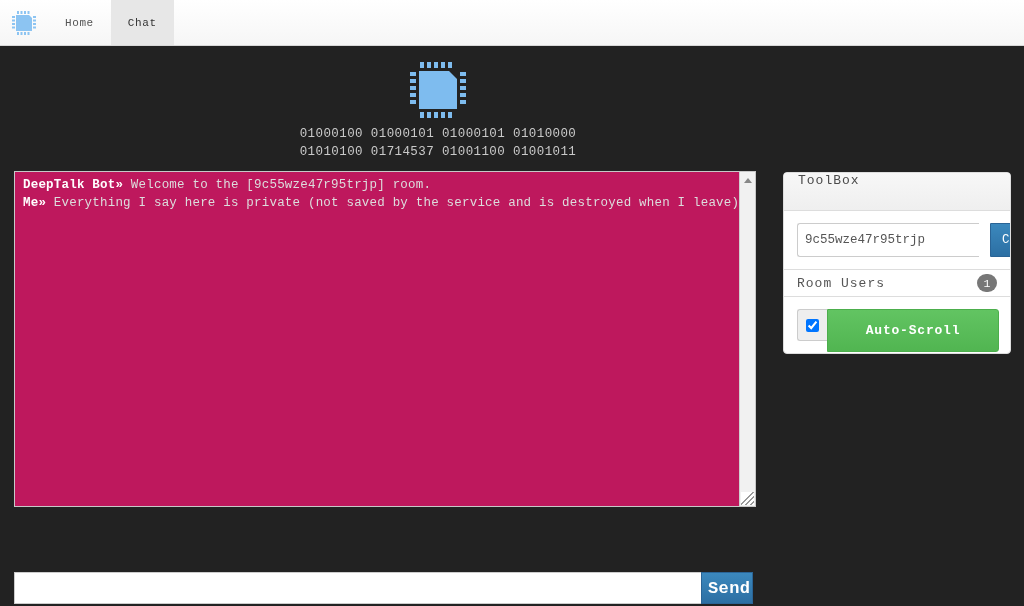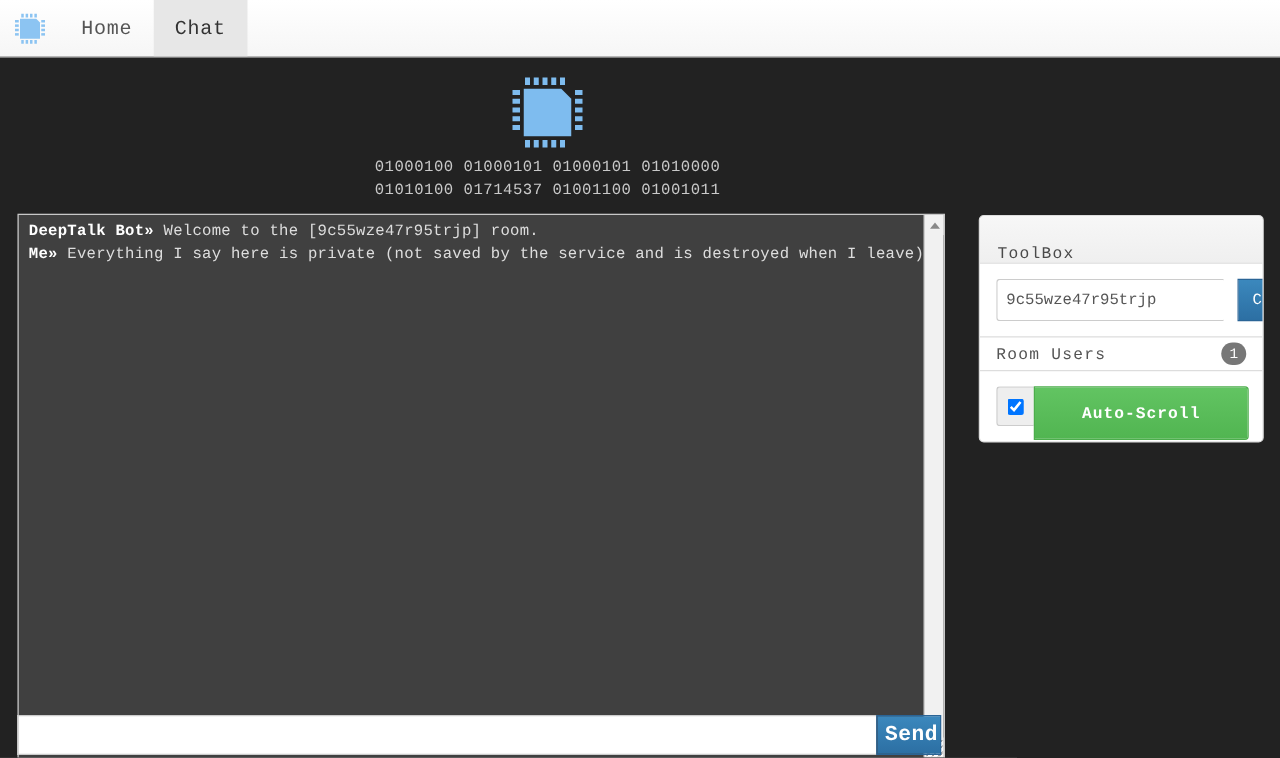--- a/index.html
+++ b/index.html
@@ -32,21 +32,21 @@
     display: flex;
     align-items: center;
     justify-content: center;
   }
   .nav-item {
     display: flex;
     align-items: center;
     justify-content: center;
     padding: 0 17px;
     font-family: "Liberation Mono", "DejaVu Sans Mono", monospace;
-    font-size: 16px;
+    font-size: 11px;
     color: #555555;
     letter-spacing: 0.6px;
     text-decoration: none;
     box-sizing: border-box;
   }
   .nav-item.active {
     background: #e7e7e7;
     color: #333333;
   }
 
@@ -74,22 +74,22 @@
     line-height: 18px;
     white-space: pre;
   }
 
   
   .chat-log {
     position: absolute;
     left: 14px;
     top: 171px;
     width: 742px;
-    height: 436px;
-    background: #404040;
+    height: 336px;
+    background: #be185d;
     border: 1px solid #c8c8c8;
     box-sizing: border-box;
     overflow: hidden;
   }
   .chat-log-inner {
     padding: 4px 6px 0 8px;
     width: 724px;
     box-sizing: border-box;
   }
   .chat-line {
@@ -194,21 +194,21 @@
     border: 1px solid #dddddd;
     border-radius: 4px;
     box-sizing: border-box;
     overflow: hidden;
   }
   .panel-head {
     height: 38px;
     background: linear-gradient(to bottom, #f7f7f7 0%, #efefef 100%);
     border-bottom: 1px solid #dddddd;
     display: flex;
-    align-items: flex-end;
+    align-items: flex-start;
     padding: 0 14px;
     box-sizing: border-box;
   }
   .panel-title {
     font-family: "Liberation Mono", "DejaVu Sans Mono", monospace;
     font-size: 13px;
     color: #4a4a4a;
     letter-spacing: 1px;
   }
   .panel-body {

